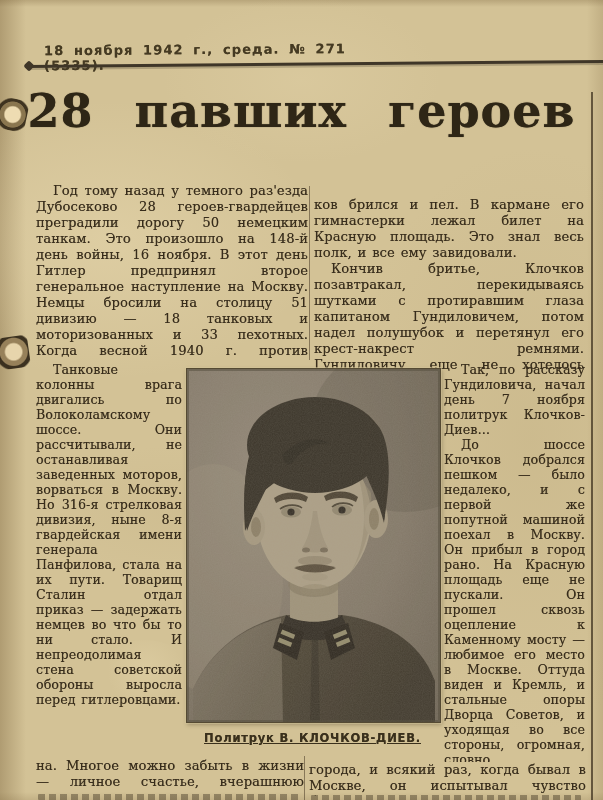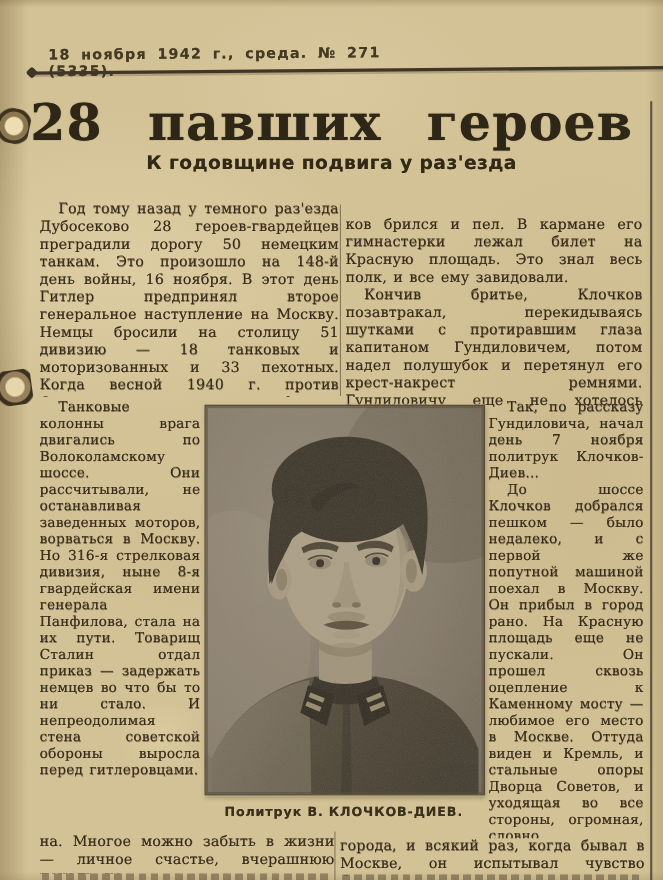--- a/index.html
+++ b/index.html
@@ -64,20 +64,21 @@
     left:186px;top:368px;width:253px;height:353px;
     border:1px solid #554a33;background:#857c6d;
     box-shadow:0 0 0 1px rgba(214,198,154,.55), 1px 2px 4px rgba(70,58,34,.35);
   }
   .photo svg{display:block;}
   .caption{
     left:186px;top:731px;width:253px;text-align:center;
     font-family:"DejaVu Sans", sans-serif;font-weight:700;font-size:11.5px;
     letter-spacing:.8px;color:#3a301c;
     text-shadow:0 0 .5px rgba(58,48,28,.7);
+    text-decoration:underline;
   }
   .divider-top{left:309px;top:186px;width:1px;height:174px;background:rgba(72,59,38,.55);}
   .divider-bottom{left:304px;top:756px;width:1px;height:44px;background:rgba(72,59,38,.55);}
   .edge-rule{left:591px;top:92px;width:2px;height:708px;background:rgba(64,52,32,.75);}
   .hole{pointer-events:none;}
   .hole1{
     left:-7px;top:98px;width:34px;height:32px;
     background:radial-gradient(circle at 58% 50%, #eedcb2 0 30%, #8a764f 36% 50%, rgba(56,45,27,.95) 53% 62%, rgba(56,45,27,0) 68%);
     transform:rotate(12deg);
   }
@@ -105,21 +106,20 @@
 
   <div class="abs hole hole1"></div>
   <div class="abs hole hole2"></div>
   <div class="abs stain"></div>
 
   <div class="abs dateline">18 ноября 1942 г., среда. № 271 (5335).</div>
   <div class="abs mastrule"></div>
 
   <div class="abs headline">28 павших героев</div>
   <div class="abs subtitle">
-    <div>К годовщине подвига у раз'езда</div>
   </div>
 
   <div class="abs divider-top"></div>
   <div class="abs divider-bottom"></div>
   <div class="abs edge-rule"></div>
 
   <div class="abs col col-left-top">
     <p>Год тому назад у темного раз'езда Дубосеково 28 героев-гвардейцев преградили дорогу 50 немецким танкам. Это произошло на 148-й день войны, 16 ноября. В этот день Гитлер предпринял второе генеральное наступление на Москву. Немцы бросили на столицу 51 дивизию — 18 танковых и моторизованных и 33 пехотных. Когда весной 1940 г. против Франции на всем фронте действовали 10—11 бронетанковых дивизий, Европа содрогнулась от ужаса перед этой концентрацией техники. На одну</p>
   </div>
 

